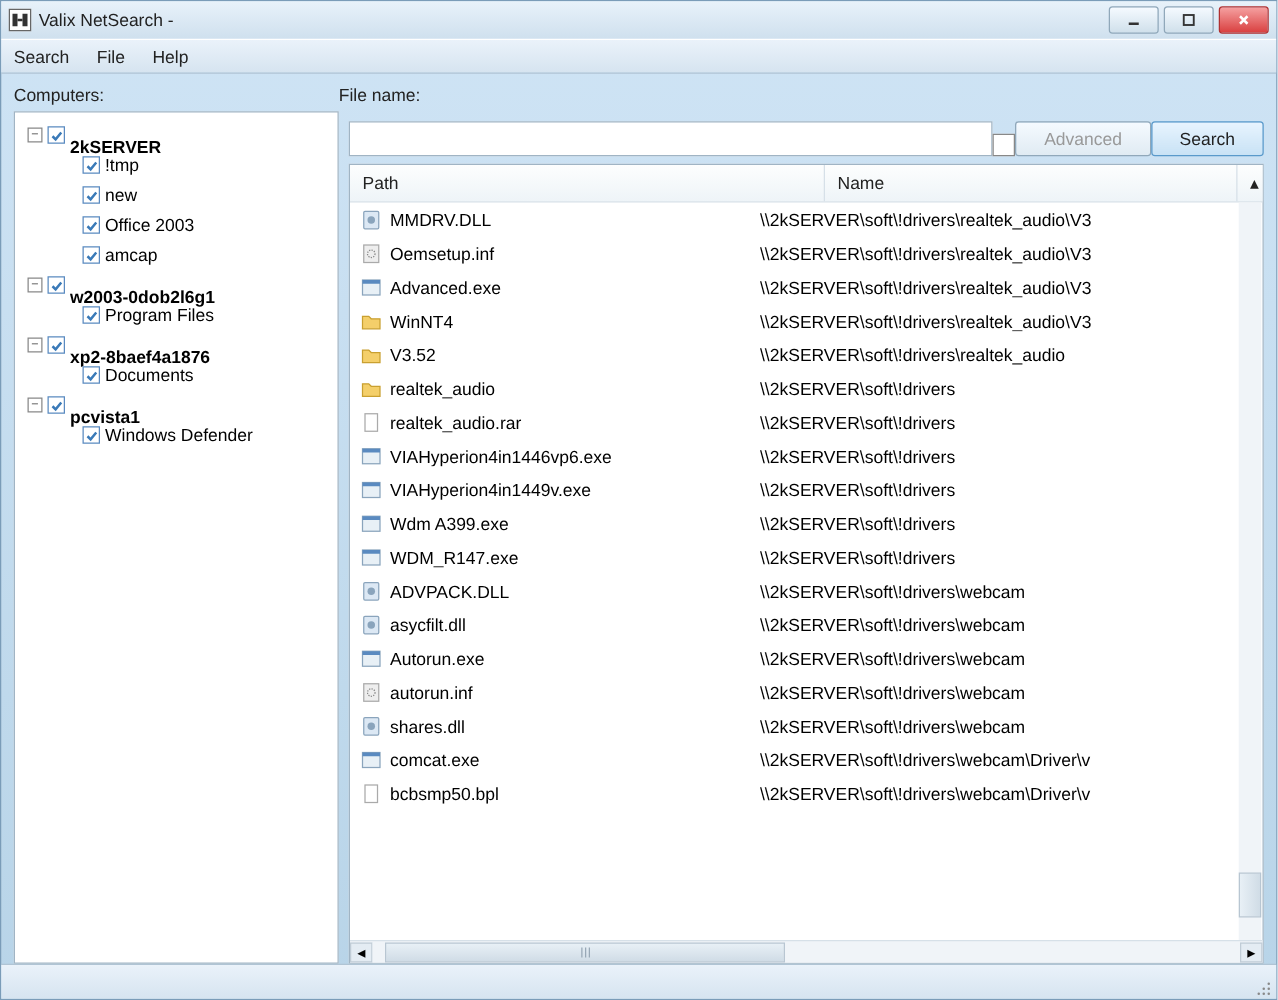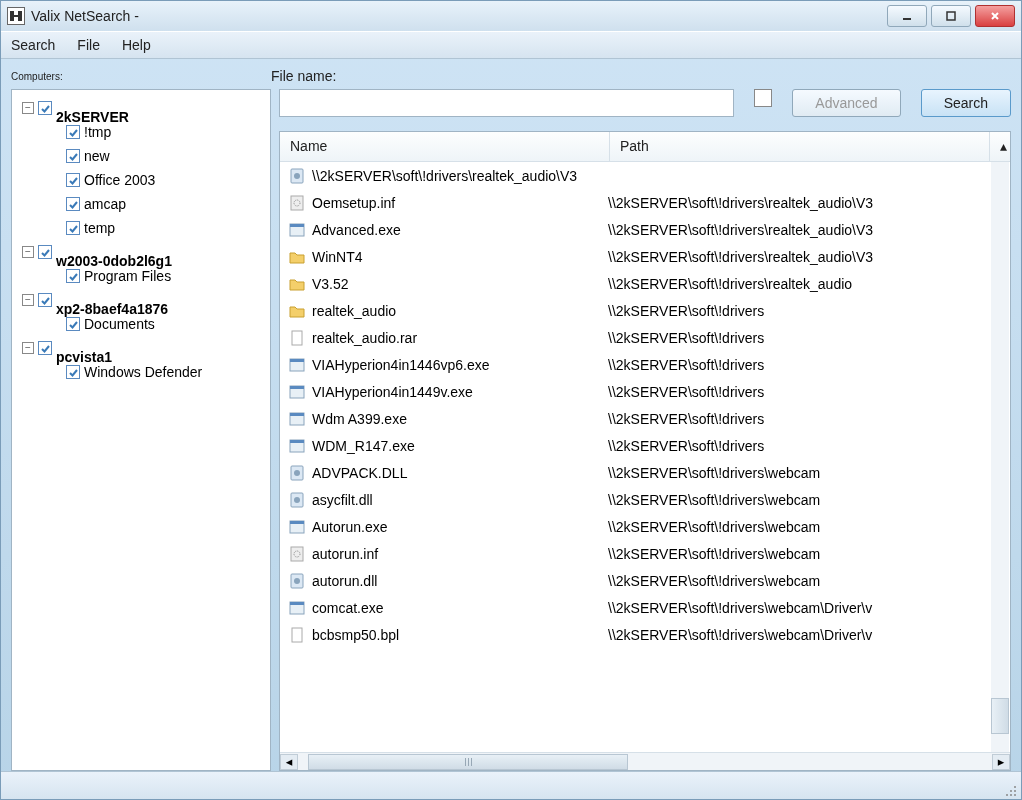--- a/index.html
+++ b/index.html
@@ -9,26 +9,26 @@
 .title-icon { width: 18px; height: 18px; background: #fff; border: 1px solid #666; margin-right: 6px; display:flex; align-items:center; justify-content:center; }
 .title-icon svg { width: 14px; height: 14px; }
 .title-text { flex: 1; color: #222; font-size: 14px; }
 .win-controls { display: flex; gap: 4px; }
 .win-btn { width: 40px; height: 22px; border-radius: 3px; border: 1px solid #90a8ba; background: linear-gradient(#f5faff,#d0e0eb); display:flex; align-items:center; justify-content:center; cursor:pointer; }
 .win-btn.close { background: linear-gradient(#f5a0a0,#d94040); border-color:#b03030; }
 .menubar { height: 28px; background: linear-gradient(#eaf2fa,#d6e4f0); border-top: 1px solid #fff; border-bottom: 1px solid #b0c4d4; display: flex; align-items: center; padding: 0 10px; gap: 22px; font-size: 14px; }
 .menu-item { cursor: pointer; color: #222; }
 .content { flex: 1; display: flex; flex-direction: column; padding: 4px 10px 0 10px; }
 .labels-row { display: flex; height: 26px; align-items: center; }
-.label-computers { width: 260px; font-size: 10px; color: #222; }
+.label-computers { width: 260px; font-size: 14px; color: #222; }
 .label-filename { font-size: 14px; color: #222; }
 .main-row { flex: 1; display: flex; gap: 8px; min-height: 0; }
 .left-panel { width: 260px; background: #fff; border: 1px solid #a0b4c4; overflow: auto; padding: 6px 4px; }
 .right-panel { flex: 1; display: flex; flex-direction: column; min-width: 0; }
-.search-row { height: 36px; display: flex; align-items: flex-start; gap: 20px; margin-bottom: 6px; }
+.search-row { height: 36px; display: flex; align-items: flex-end; gap: 0; margin-bottom: 6px; }
 .search-input { flex: 1; height: 28px; border: 1px solid #a0b4c4; background: #fff; padding: 0 6px; font-size: 13px; }
 .checkbox-small { width: 18px; height: 18px; border: 1px solid #888; background: #fff; }
 .btn { height: 28px; padding: 0 22px; border: 1px solid #90a8ba; border-radius: 3px; background: linear-gradient(#f5faff,#e0ebf3); cursor: pointer; font-size: 14px; color:#333; }
 .btn.advanced { color: #999; }
 .btn.search-btn { background: linear-gradient(#e8f4fe,#c8e2f5); border-color: #5a9acb; color:#222; }
 .results { flex: 1; border: 1px solid #a0b4c4; background: #fff; display: flex; flex-direction: column; min-height: 0; position: relative; }
 .results-header { height: 30px; display: flex; border-bottom: 1px solid #d6e0e8; background: linear-gradient(#fdfefe,#eef4f8); }
 .col-head { padding: 6px 10px; font-size: 14px; color: #222; border-right: 1px solid #d6e0e8; }
 .col-name { width: 330px; }
 .col-path { flex: 1; }
@@ -151,30 +151,20 @@
             <span class="tree-indent" style="width: 34px;"></span>
             <span class="tree-lines" style="width: 16px; display: inline-block;"></span>
             <span class="tree-check">
               <svg viewBox="0 0 11 11">
                 <path d="M2 6 L4.5 8.5 L9 3" fill="none" stroke="#3a7ab8" stroke-width="2"></path>
               </svg>
             </span>
             <span class="tree-label">amcap</span>
           </div>
           <div class="tree-node">
-            <span class="tree-indent" style="width: 34px;"></span>
-            <span class="tree-lines" style="width: 16px; display: inline-block;"></span>
-            <span class="tree-check">
-              <svg viewBox="0 0 11 11">
-                <path d="M2 6 L4.5 8.5 L9 3" fill="none" stroke="#3a7ab8" stroke-width="2"></path>
-              </svg>
-            </span>
-            <span class="tree-label">temp</span>
-          </div>
-          <div class="tree-node">
             <span class="tree-indent" style="width: 6px;"></span>
             <span class="tree-toggle">−</span>
             <span class="tree-check">
               <svg viewBox="0 0 11 11">
                 <path d="M2 6 L4.5 8.5 L9 3" fill="none" stroke="#3a7ab8" stroke-width="2"></path>
               </svg>
             </span>
             <span class="tree-label bold">w2003-0dob2l6g1</span>
           </div>
           <div class="tree-node">
@@ -232,30 +222,31 @@
       <div class="right-panel">
         <div class="search-row">
           <input class="search-input" value="" style="">
           <div class="checkbox-small"></div>
           <button class="btn advanced">Advanced</button>
           <button class="btn search-btn">Search</button>
         </div>
 
         <div class="results">
           <div class="results-header">
+            <div class="col-head col-path">Path</div>
             <div class="col-head col-name">Name</div>
-            <div class="col-head col-path">Path</div>
             <div class="col-head col-scroll">▴</div>
           </div>
           <div class="results-body" id="rows">
               <div class="row">
                 <span class="icon"><svg viewBox="0 0 18 18">
                     <rect class="icon-dll" x="3" y="2" width="12" height="14" rx="1" stroke-width="1"></rect>
                     <circle cx="9" cy="9" r="3" fill="#8aa4bc"></circle>
                   </svg></span>
+                <span class="name">MMDRV.DLL</span>
                 <span class="path">\\2kSERVER\soft\!drivers\realtek_audio\V3</span>
               </div>
               <div class="row">
                 <span class="icon"><svg viewBox="0 0 18 18">
                     <rect class="icon-inf" x="3" y="2" width="12" height="14" stroke-width="1"></rect>
                     <circle cx="9" cy="9" r="3" fill="none" stroke="#888" stroke-dasharray="1,1"></circle>
                   </svg></span>
                 <span class="name">Oemsetup.inf</span>
                 <span class="path">\\2kSERVER\soft\!drivers\realtek_audio\V3</span>
               </div>
@@ -357,21 +348,21 @@
                     <circle cx="9" cy="9" r="3" fill="none" stroke="#888" stroke-dasharray="1,1"></circle>
                   </svg></span>
                 <span class="name">autorun.inf</span>
                 <span class="path">\\2kSERVER\soft\!drivers\webcam</span>
               </div>
               <div class="row">
                 <span class="icon"><svg viewBox="0 0 18 18">
                     <rect class="icon-dll" x="3" y="2" width="12" height="14" rx="1" stroke-width="1"></rect>
                     <circle cx="9" cy="9" r="3" fill="#8aa4bc"></circle>
                   </svg></span>
-                <span class="name">autorun.dll</span>
+                <span class="name">shares.dll</span>
                 <span class="path">\\2kSERVER\soft\!drivers\webcam</span>
               </div>
               <div class="row">
                 <span class="icon"><svg viewBox="0 0 18 18">
                     <rect class="icon-exe" x="2" y="3" width="14" height="12" stroke-width="1"></rect>
                     <rect x="2" y="3" width="14" height="3" fill="#5a8ac0"></rect>
                   </svg></span>
                 <span class="name">comcat.exe</span>
                 <span class="path">\\2kSERVER\soft\!drivers\webcam\Driver\v</span>
               </div>

